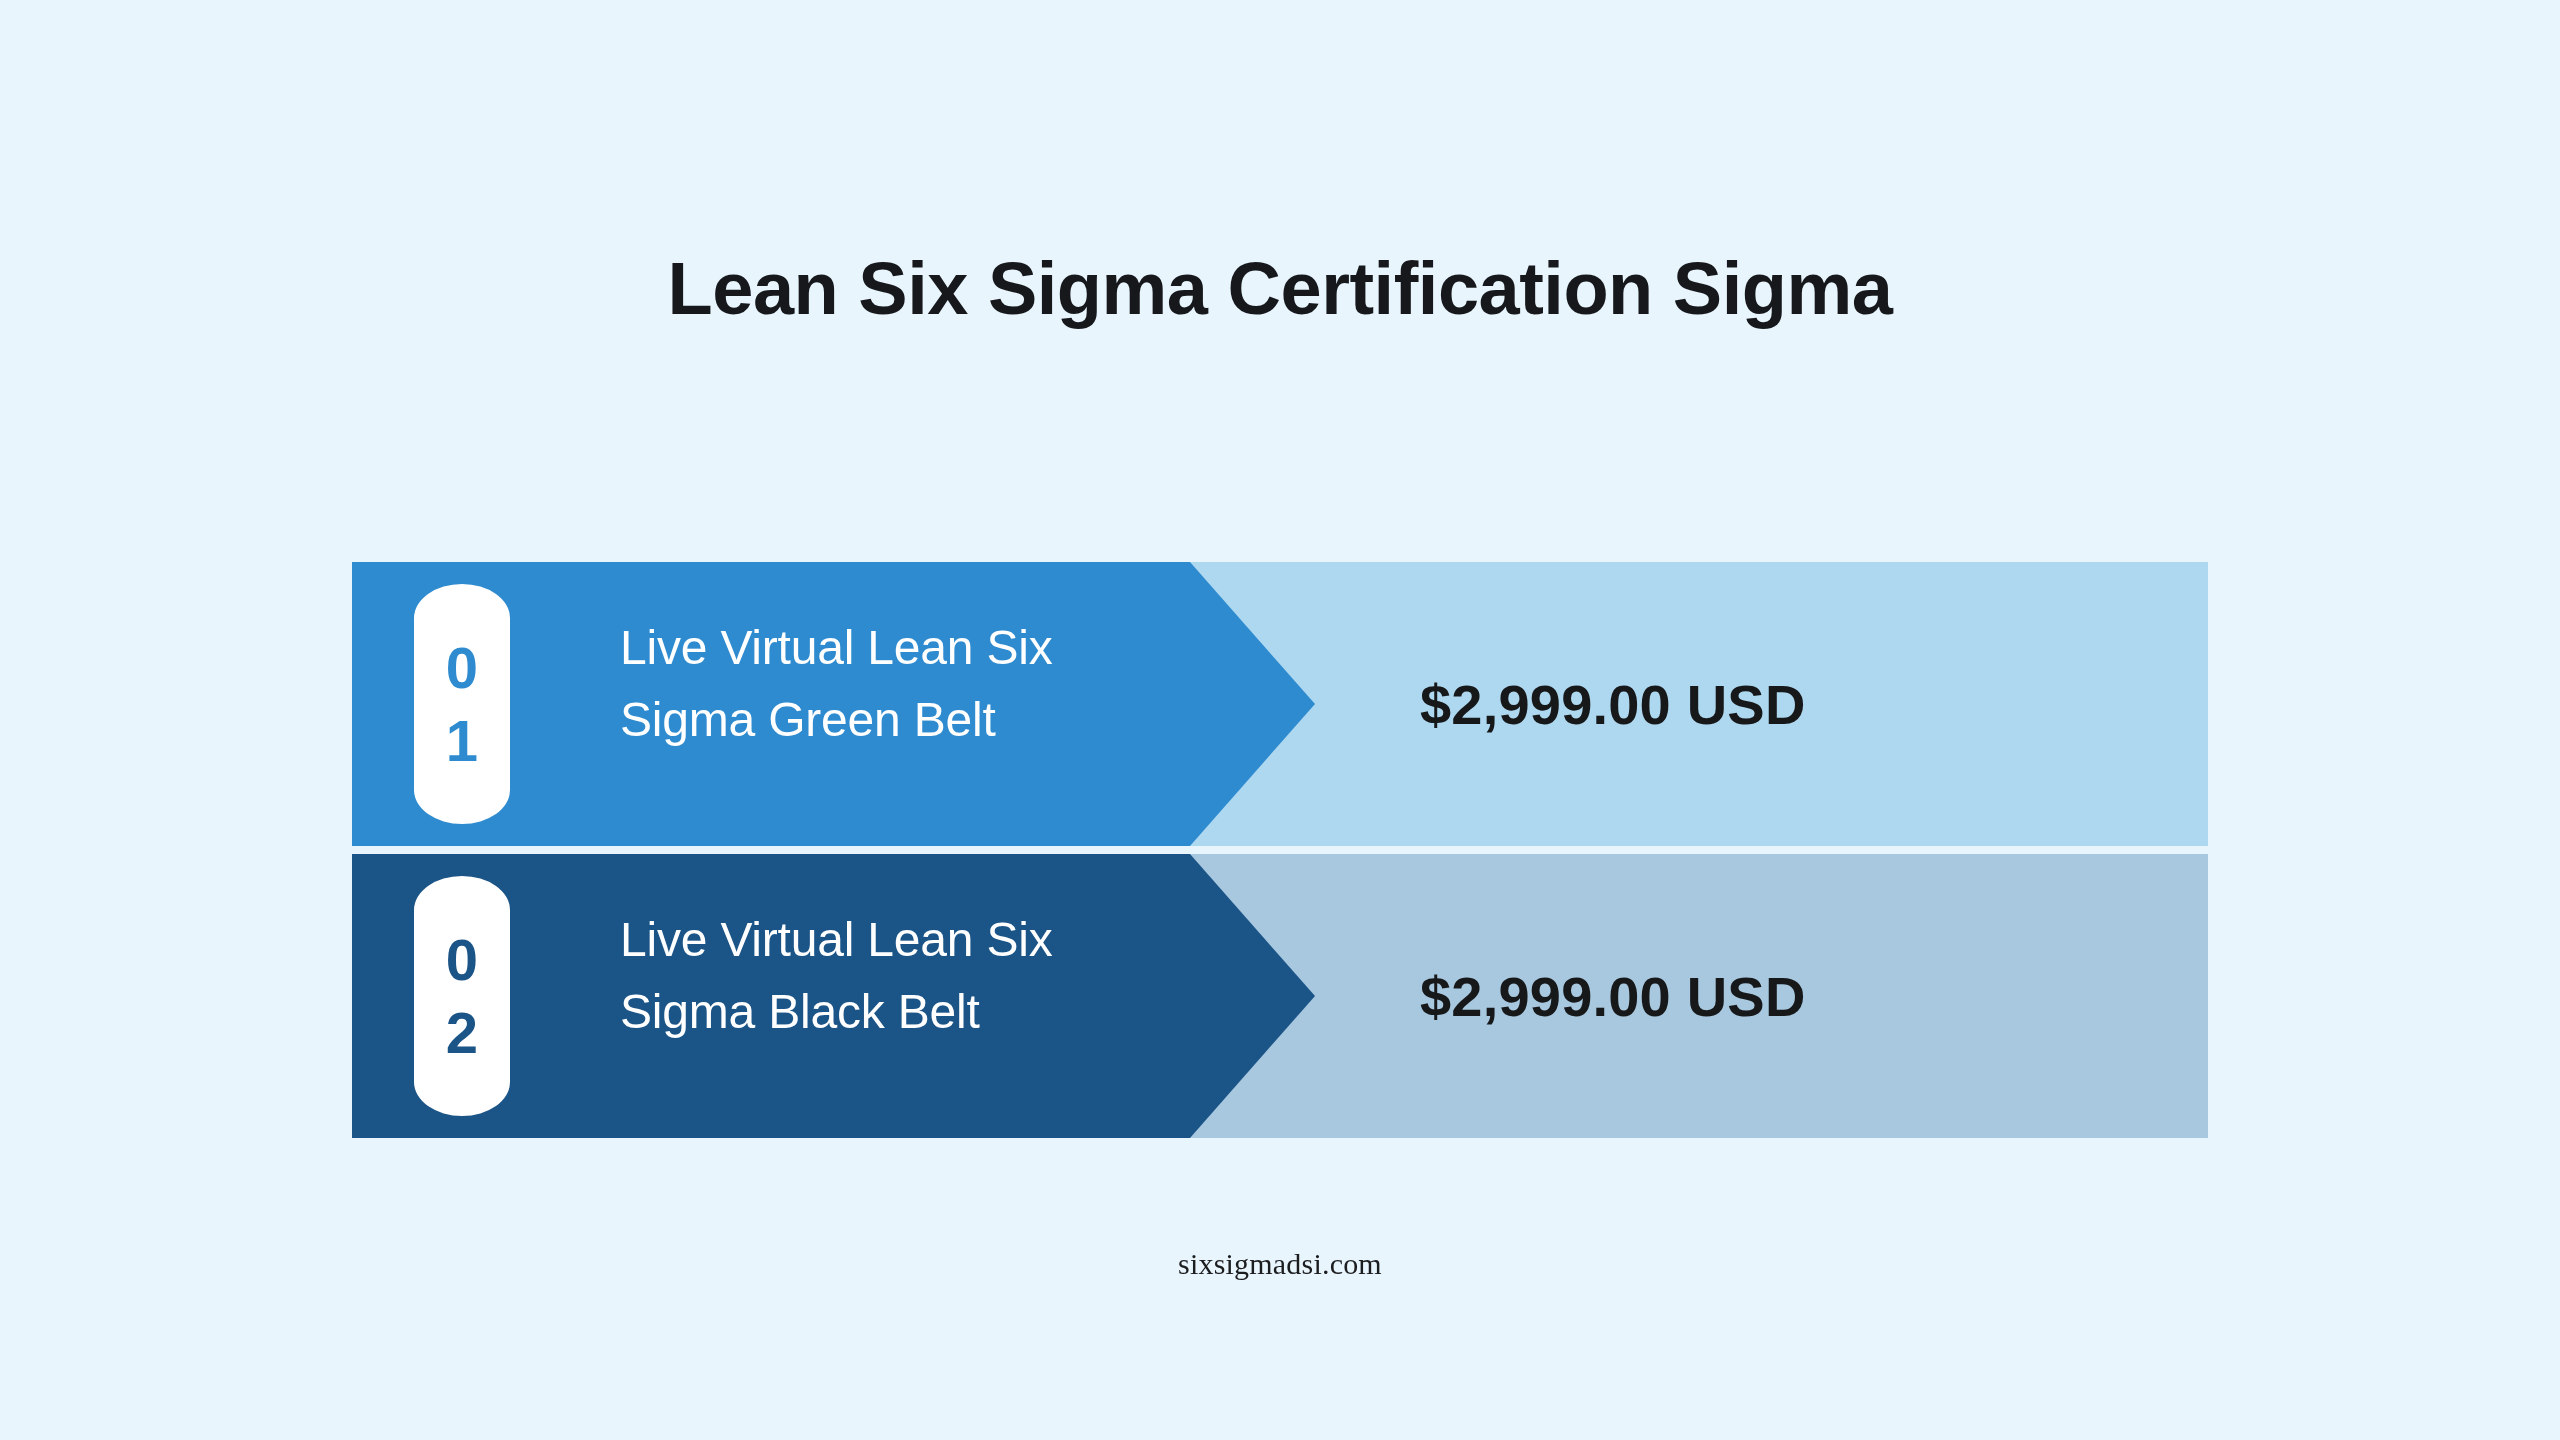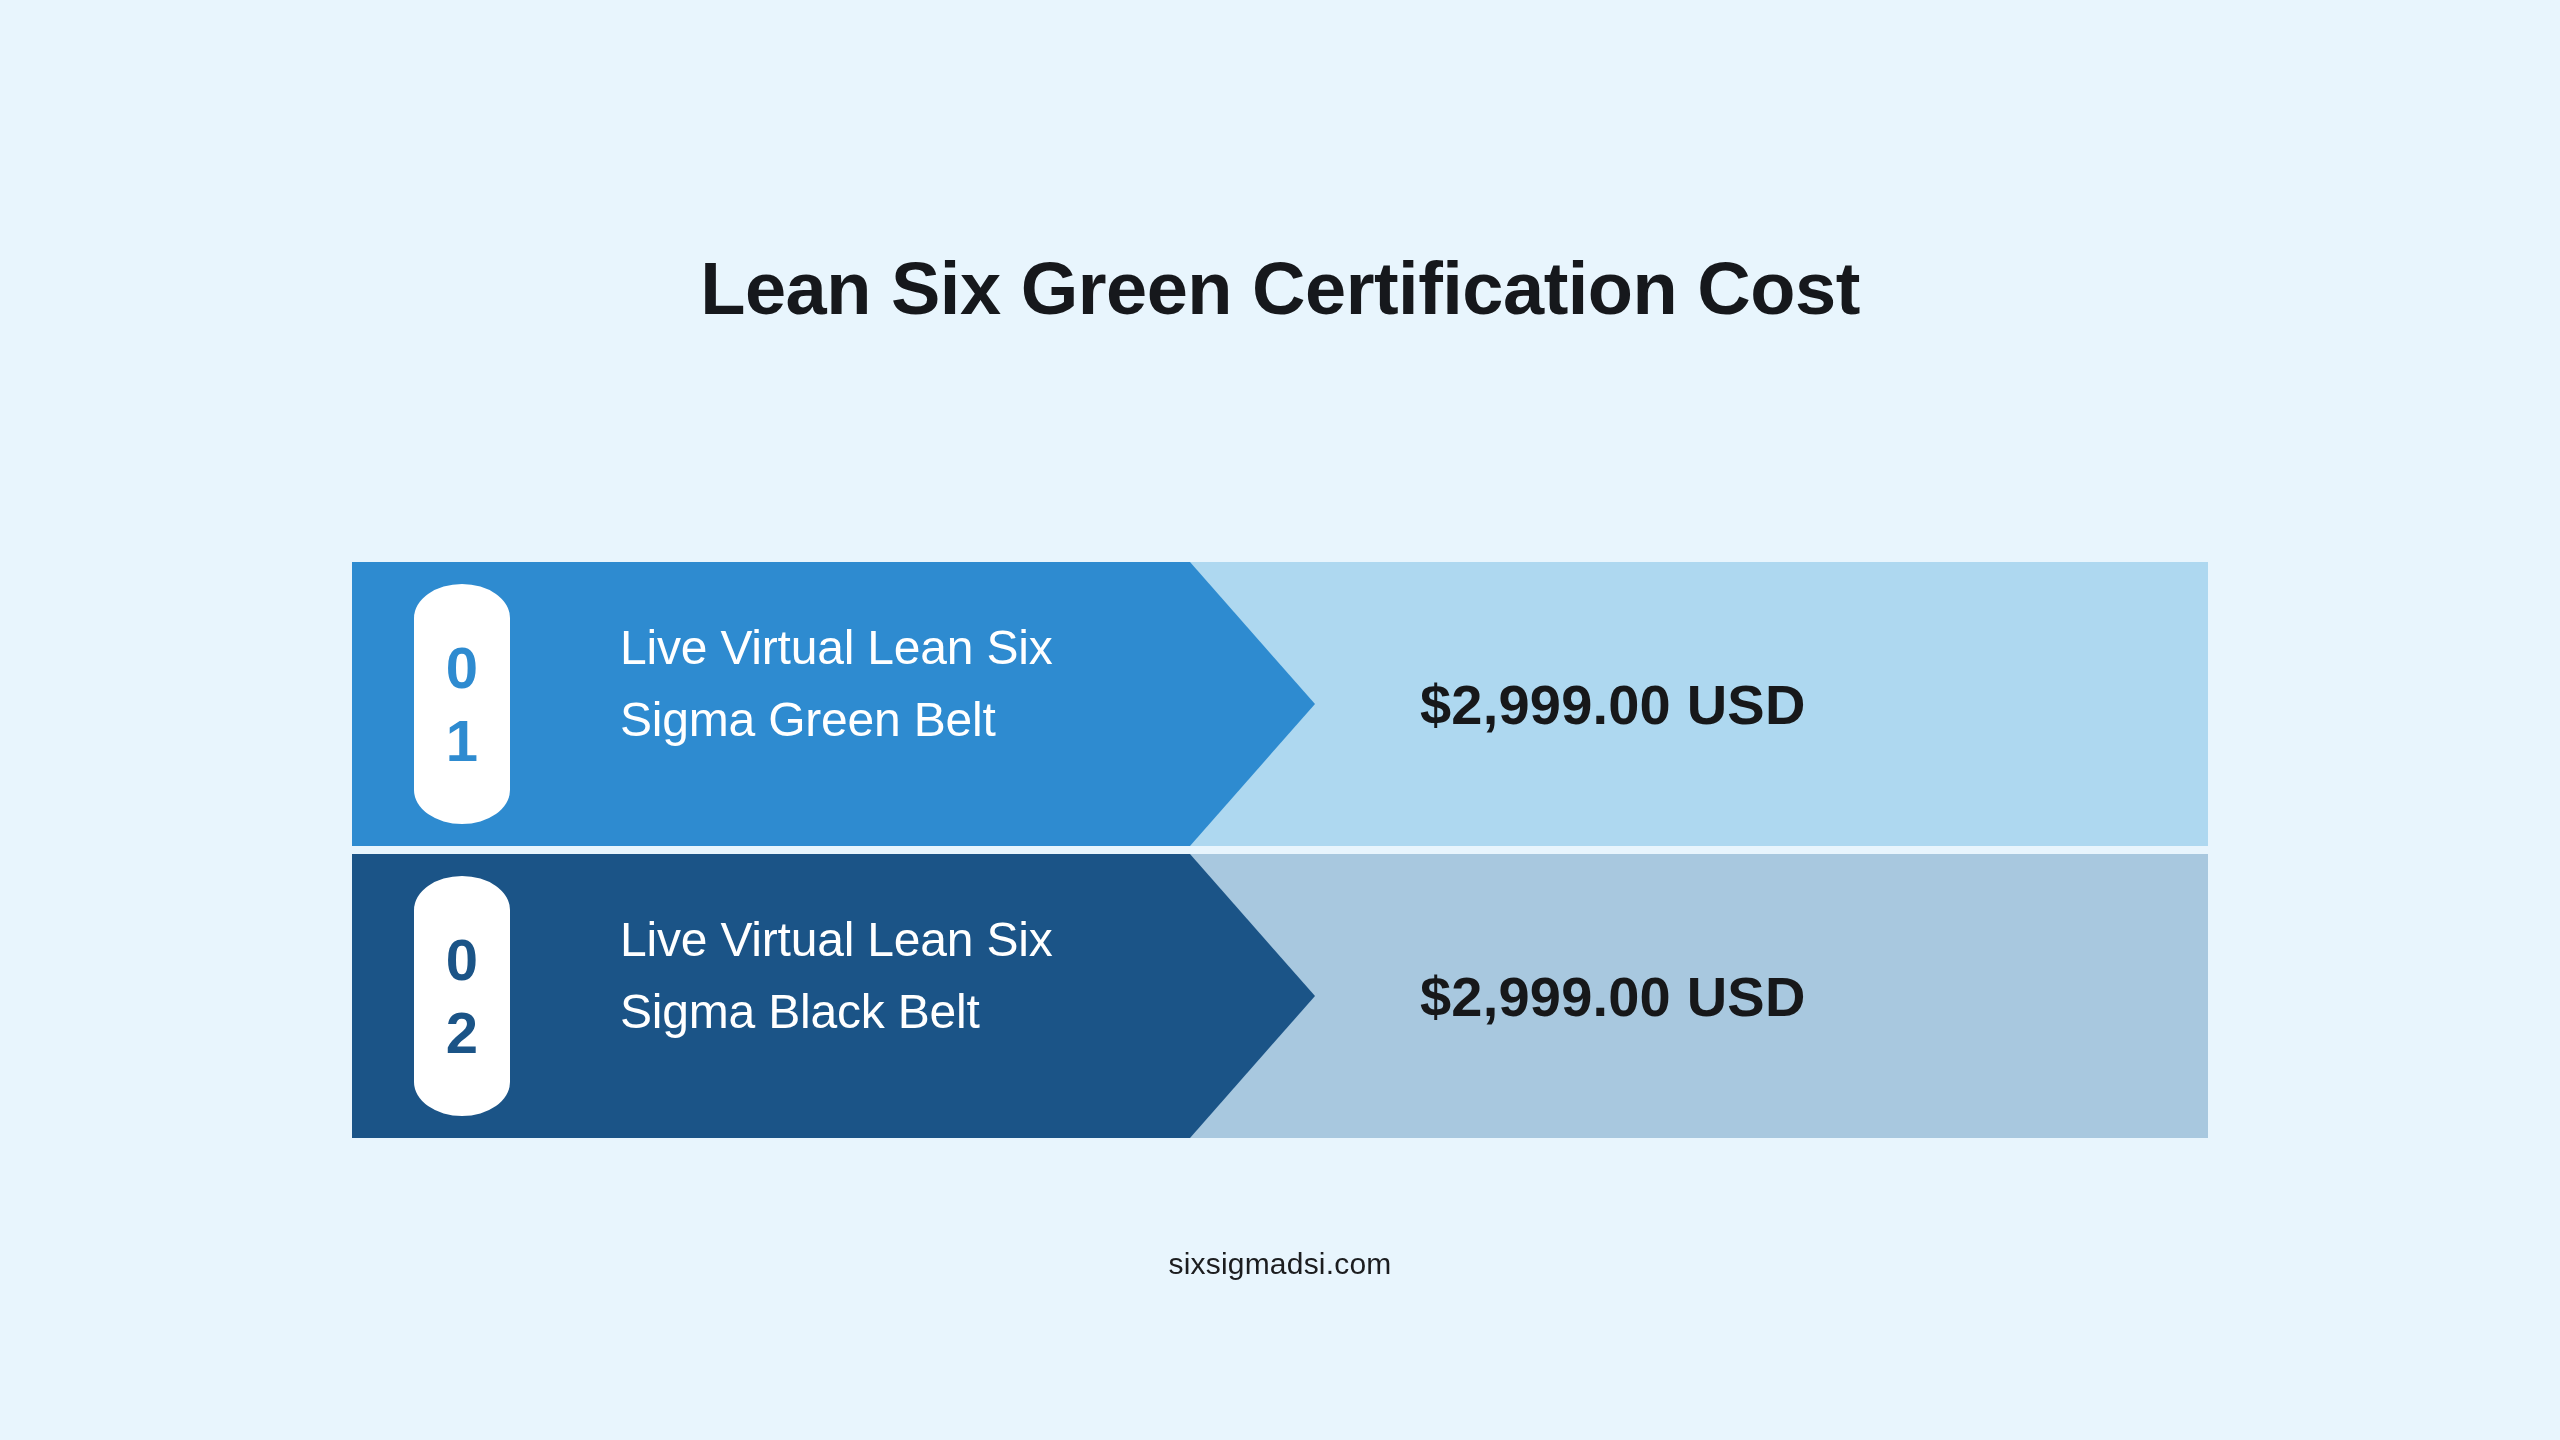--- a/index.html
+++ b/index.html
@@ -139,28 +139,29 @@
   
   .footer {
     position: absolute;
     left: 0;
     top: 1247px;
     width: 2560px;
     text-align: center;
     font-size: 30px;
     color: #1c1d1f;
     letter-spacing: 0.2px;
+    font-family: Liberation Serif, serif;
   }
 </style>
 </head>
 <body>
 
 <div class="canvas">
 
-  <div class="title">Lean Six Green Certification Cost</div>
+  <div class="title">Lean Six Sigma Certification Sigma</div>
 
   <div class="rows">
 
     <div class="row row-1">
       <div class="price-panel"></div>
 
       <div class="band"></div>
 
       <div class="badge">
         <div class="badge-digits">

